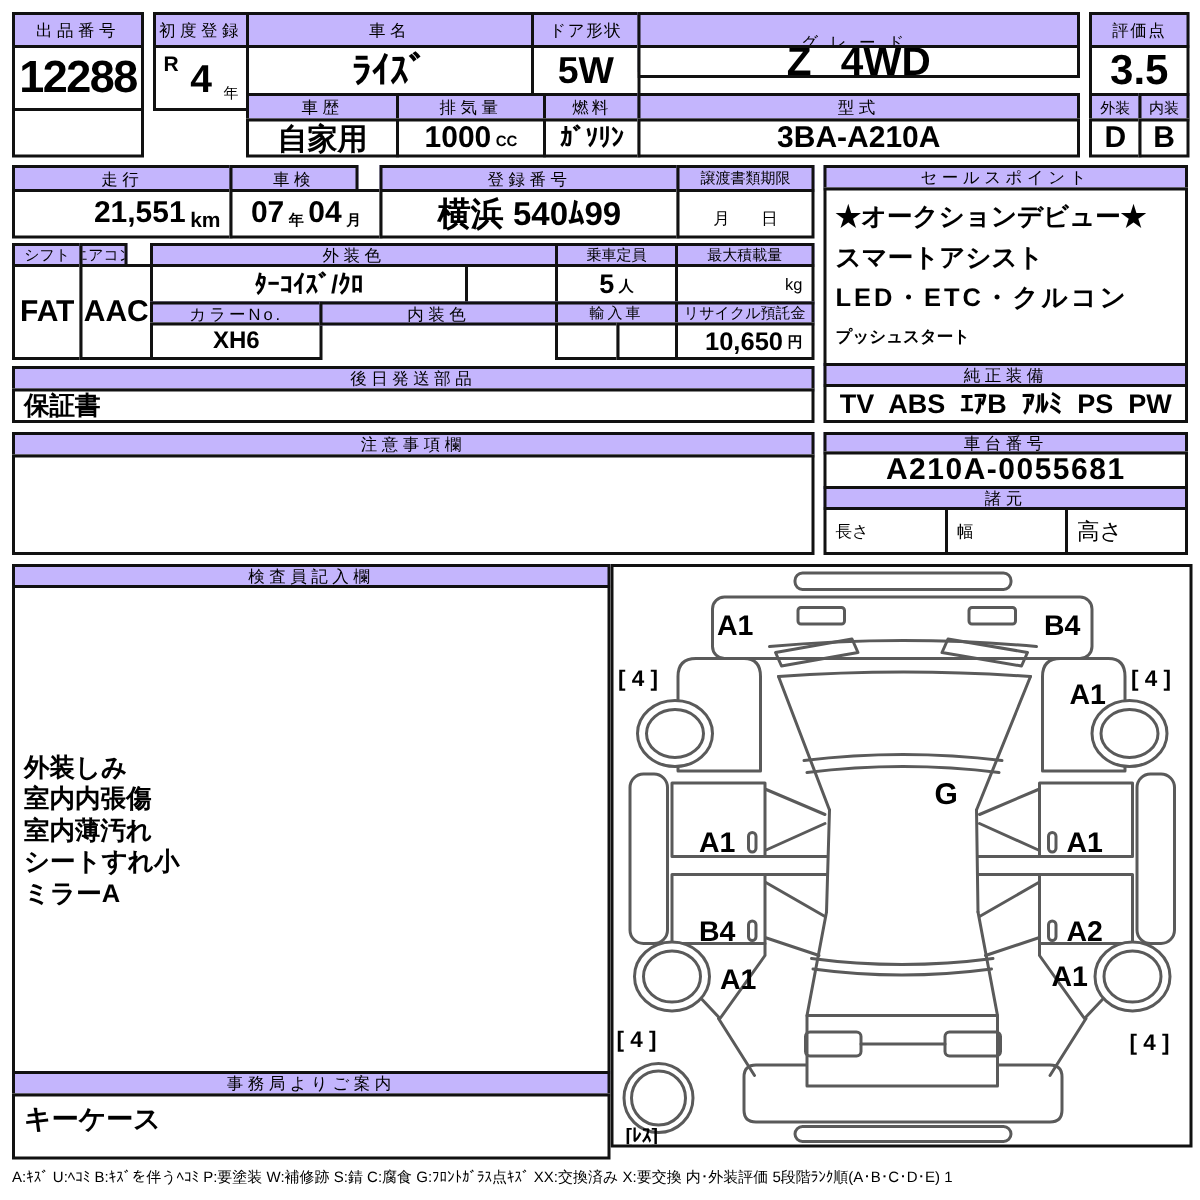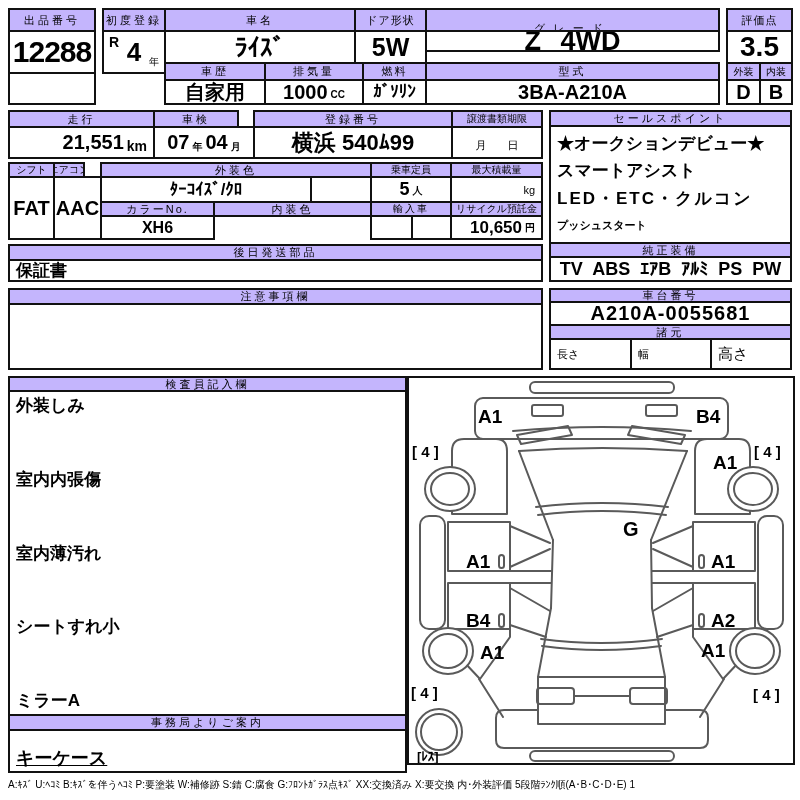--- a/index.html
+++ b/index.html
@@ -5,22 +5,22 @@
   html,body{margin:0;padding:0;background:#fff;}
   body{width:800px;height:800px;position:relative;font-family:"Liberation Sans",sans-serif;color:#000;}
   .cell{position:absolute;box-sizing:border-box;border:2px solid #111;background:#fff;
         display:flex;align-items:center;justify-content:center;overflow:hidden;white-space:nowrap;}
   .hdr{background:#c4b5fd;font-size:11px;letter-spacing:3px;}
   .tight{letter-spacing:0;font-size:10px;}
   .val{font-weight:bold;}
   .unit{font-size:10px;font-weight:bold;margin-left:3px;align-self:flex-end;padding-bottom:3px;}
   .left-al{justify-content:flex-start;padding-left:6px;}
   .right-al{justify-content:flex-end;padding-right:6px;}
-  .top-al{align-items:flex-start;padding-top:15px;text-decoration:underline;}
-  .lines{flex-direction:column;align-items:flex-start;justify-content:space-between;padding:3px 6px;}
+  .top-al{align-items:flex-start;padding-top:3px;}
+  .lines{flex-direction:column;align-items:flex-start;justify-content:center;padding:3px 6px;}
   .lines div{font-weight:bold;}
   .era{position:absolute;left:5px;top:2px;font-size:14px;font-weight:bold;}
   .yunit{position:absolute;right:5px;bottom:3px;font-size:10px;font-weight:normal;}
   .relpos{position:relative;}
   .legend{position:absolute;left:8px;top:778px;width:788px;font-size:10px;letter-spacing:0;white-space:nowrap;}
   svg{display:block;}
   svg text{font-family:"Liberation Sans",sans-serif;font-weight:bold;fill:#000;}
 </style>
 </head>
 <body>

